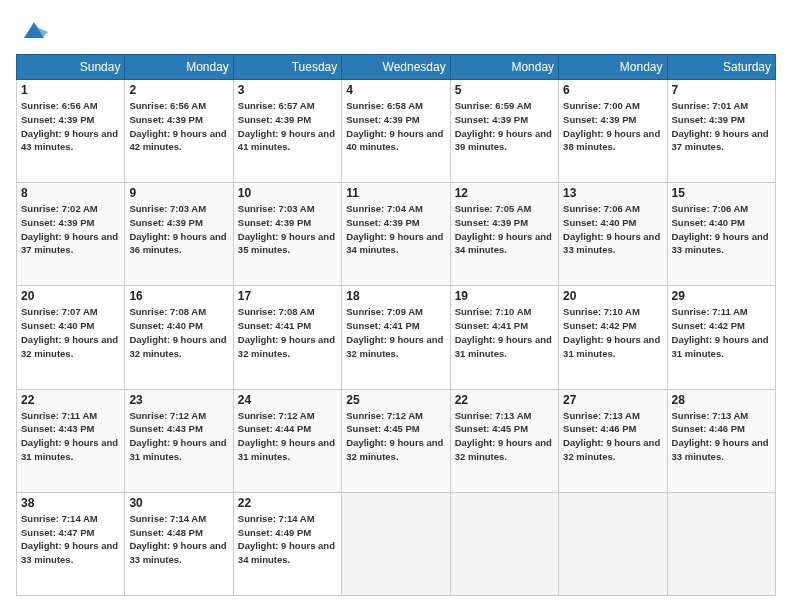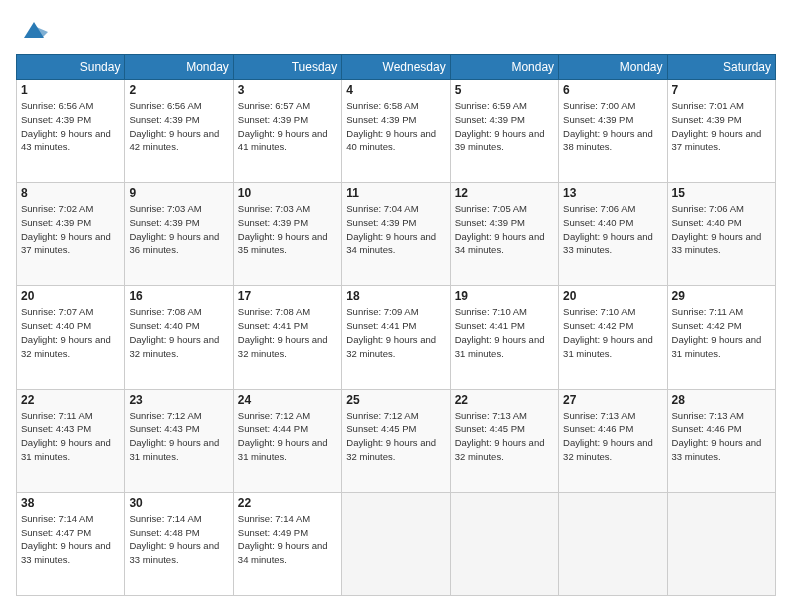--- a/index.html
+++ b/index.html
@@ -85,20 +85,21 @@
     }
     .day-num {
       font-size: 12px;
       font-weight: bold;
       display: block;
       margin-bottom: 2px;
     }
     .day-info {
       line-height: 1.45;
       color: #333;
+      font-weight: bold;
     }
   </style>
 </head>
 <body>
 
 <div class="page">
   <div class="header">
     <div class="logo">
       <div class="logo-text">
         <span class="general"></span>

